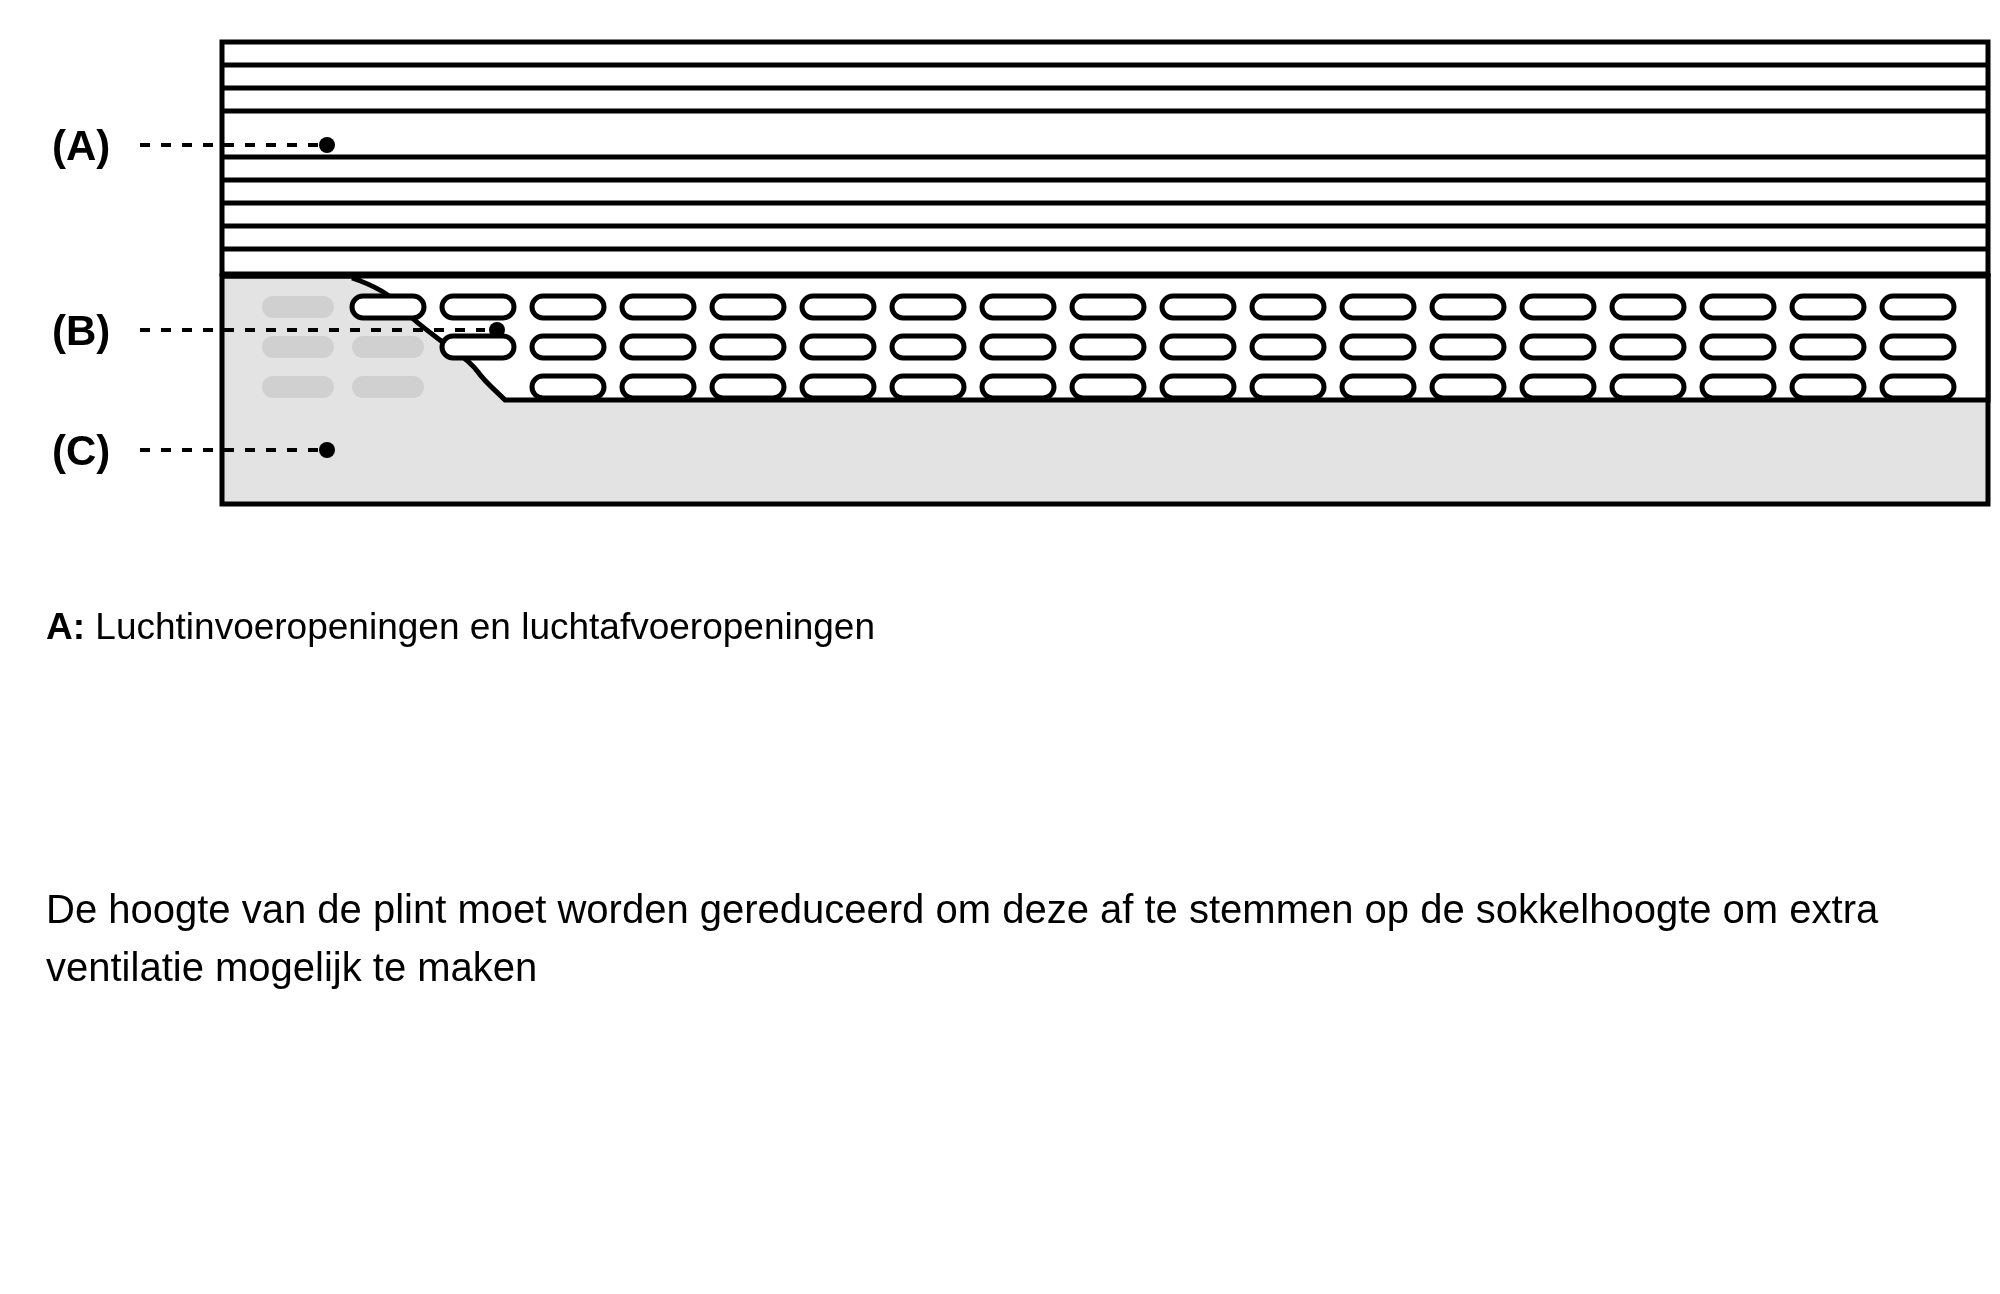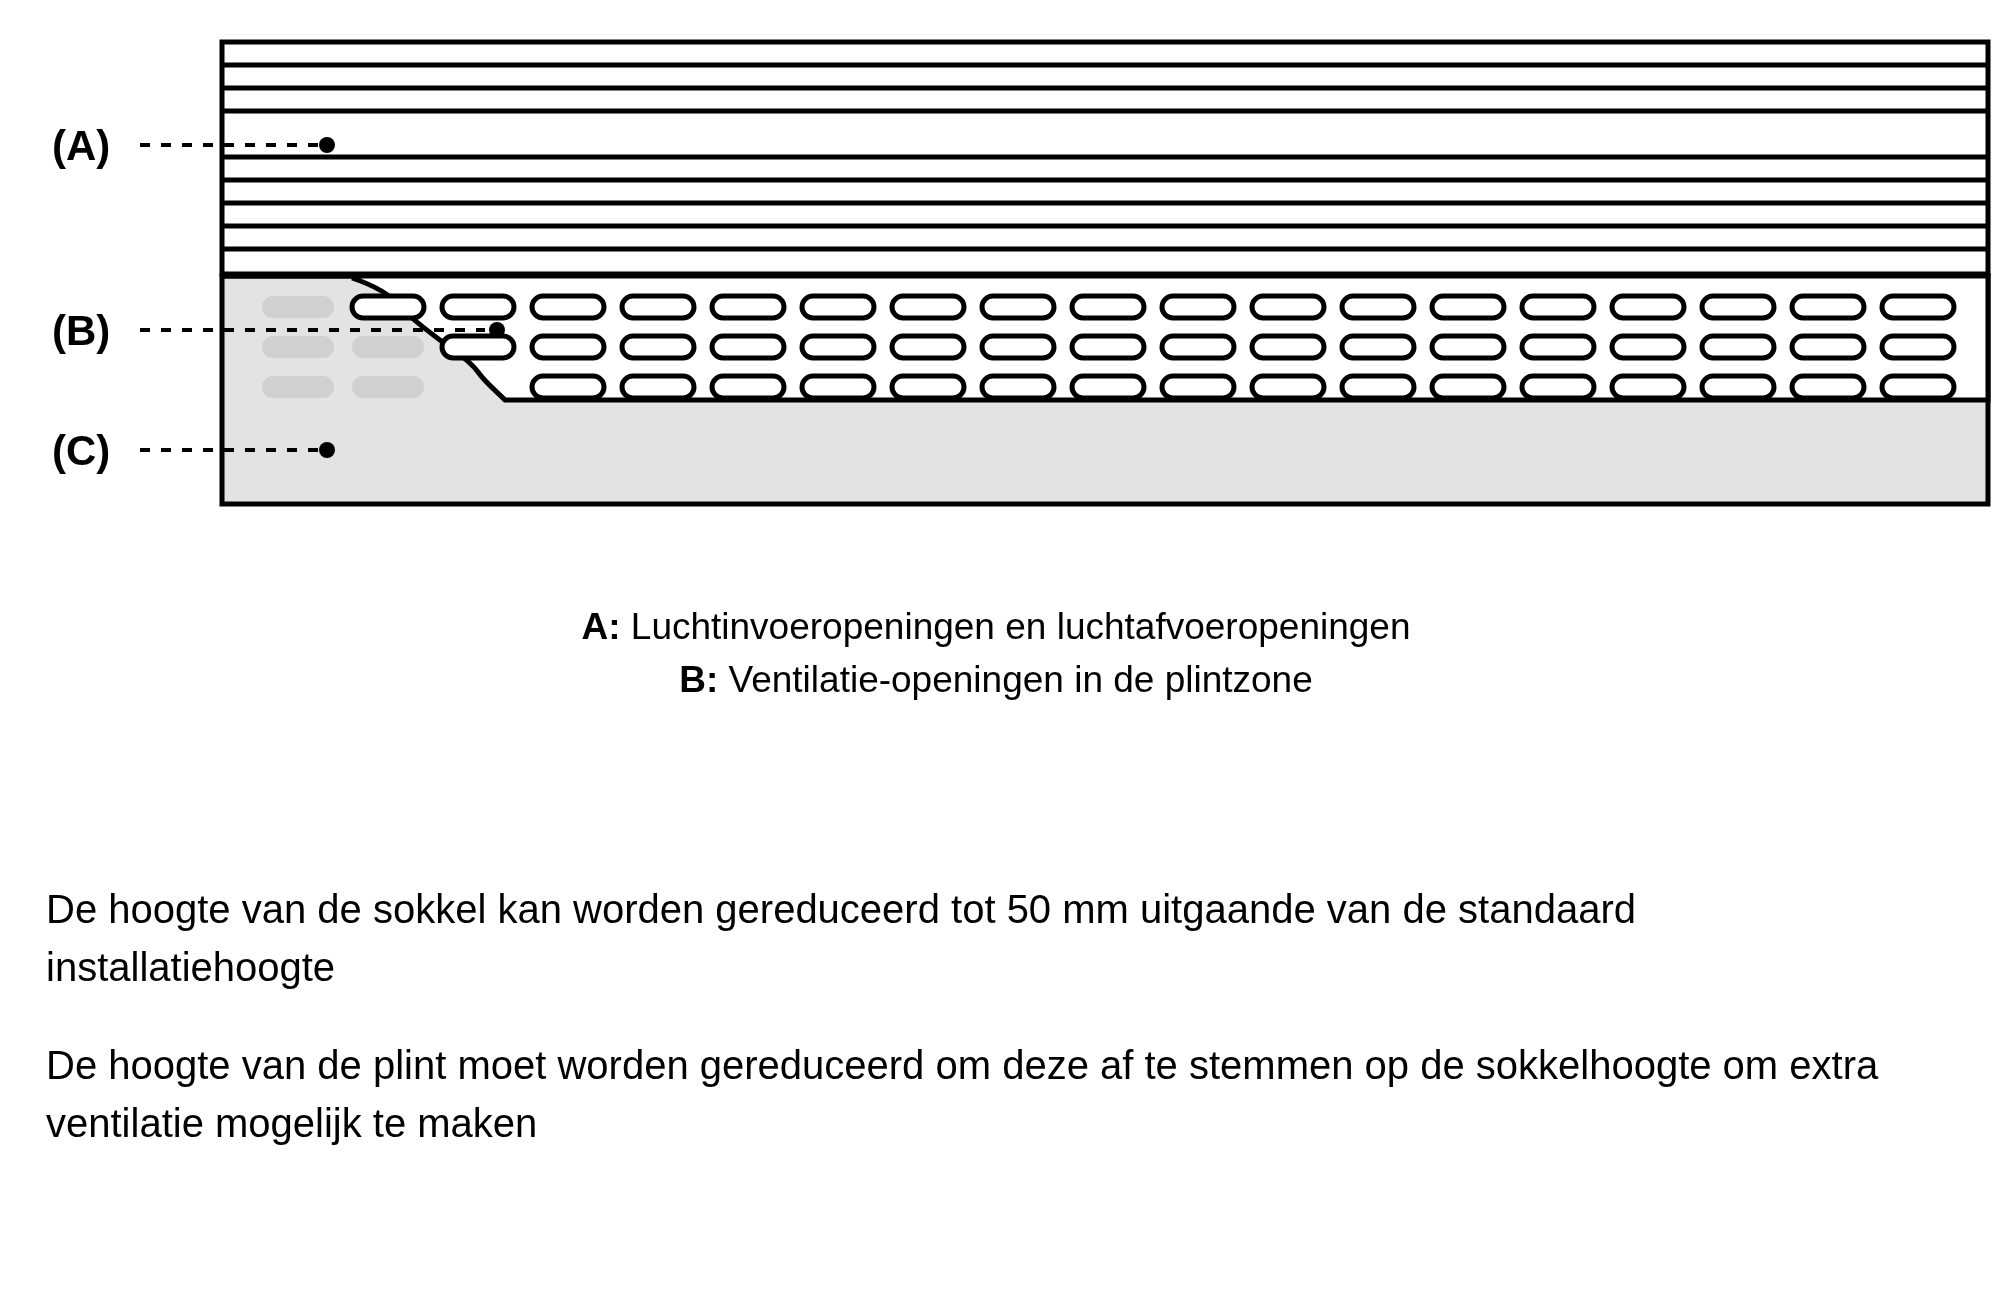--- a/index.html
+++ b/index.html
@@ -28,21 +28,20 @@
     position: absolute;
     left: 46px;
     top: 600px;
     width: 1900px;
   }
 
   .legend-line {
     font-size: 37px;
     line-height: 53px;
     white-space: nowrap;
-    text-align: center;
   }
   .legend-key {
     font-weight: bold;
   }
   .legend-text {
     font-weight: normal;
   }
 
   #notes {
     position: absolute;
@@ -184,22 +183,17 @@
       <circle cx="327" cy="450" r="8" fill="#000000"></circle>
     </g>
   </svg>
 </div>
 
 <div id="legend">
   <div class="legend-line">
     <span class="legend-key">A:</span>
     <span class="legend-text">Luchtinvoeropeningen en luchtafvoeropeningen</span>
   </div>
-  <div class="legend-line">
-    <span class="legend-key">B:</span>
-    <span class="legend-text">Ventilatie-openingen in de plintzone</span>
-  </div>
 </div>
 
 <div id="notes">
-  <p class="note-para">De hoogte van de sokkel kan worden gereduceerd tot 50 mm uitgaande van de standaard installatiehoogte</p>
   <p class="note-para">De hoogte van de plint moet worden gereduceerd om deze af te stemmen op de sokkelhoogte om extra ventilatie mogelijk te maken</p>
 </div>
 
 </body></html>

